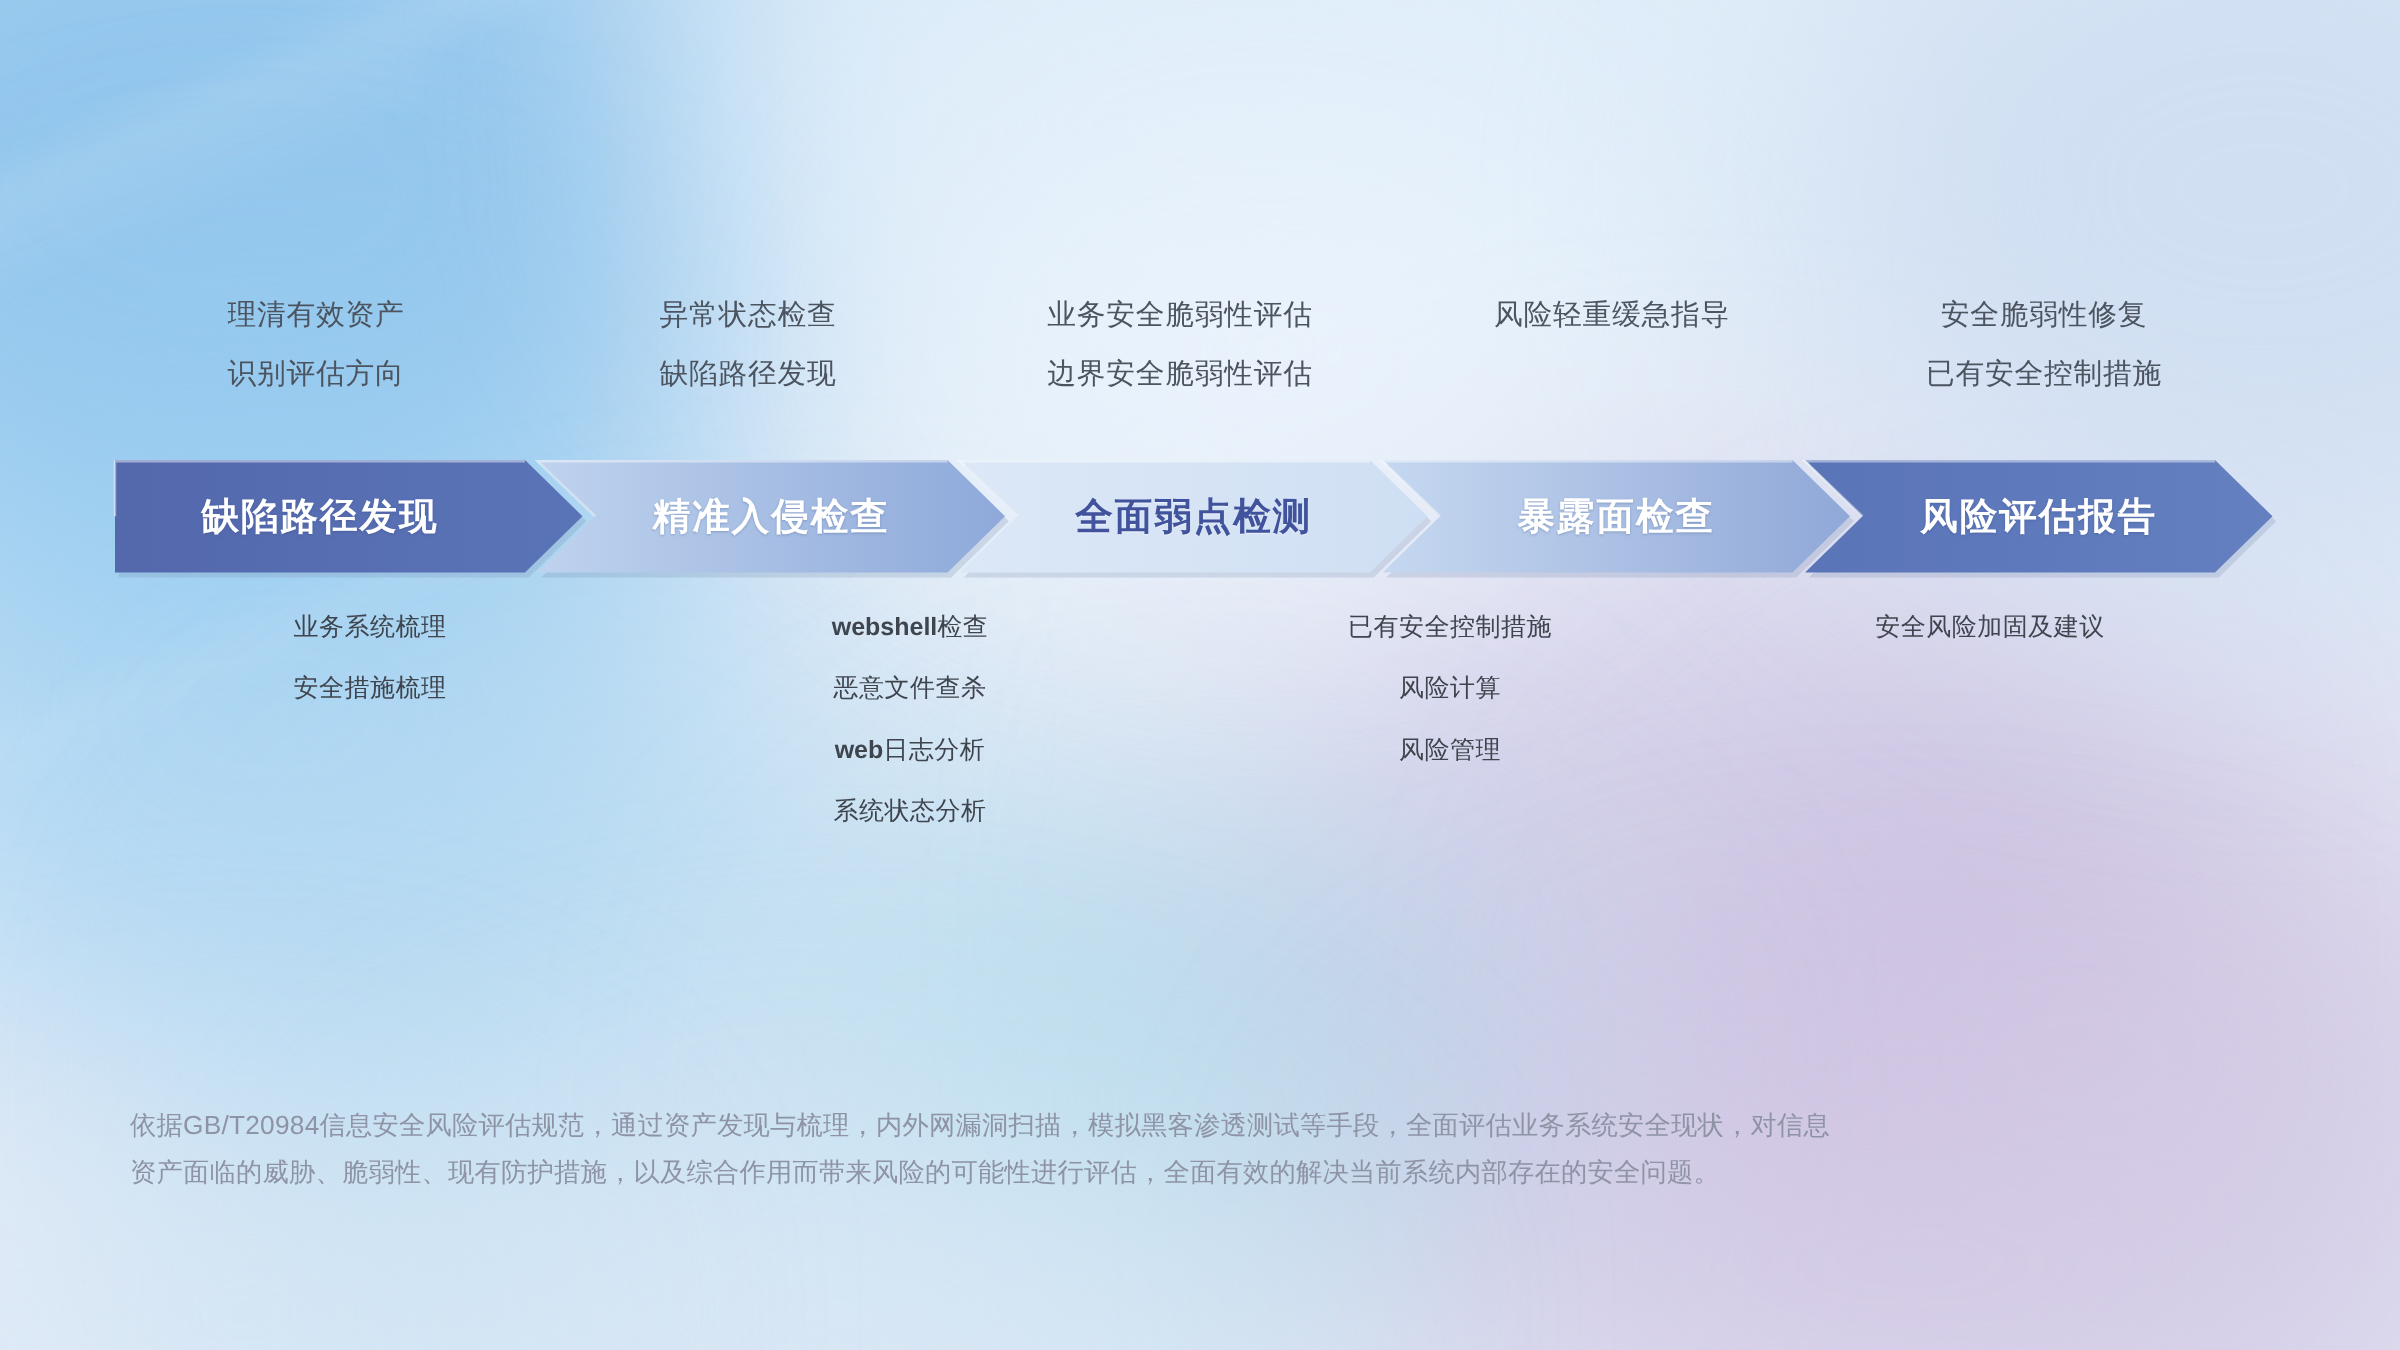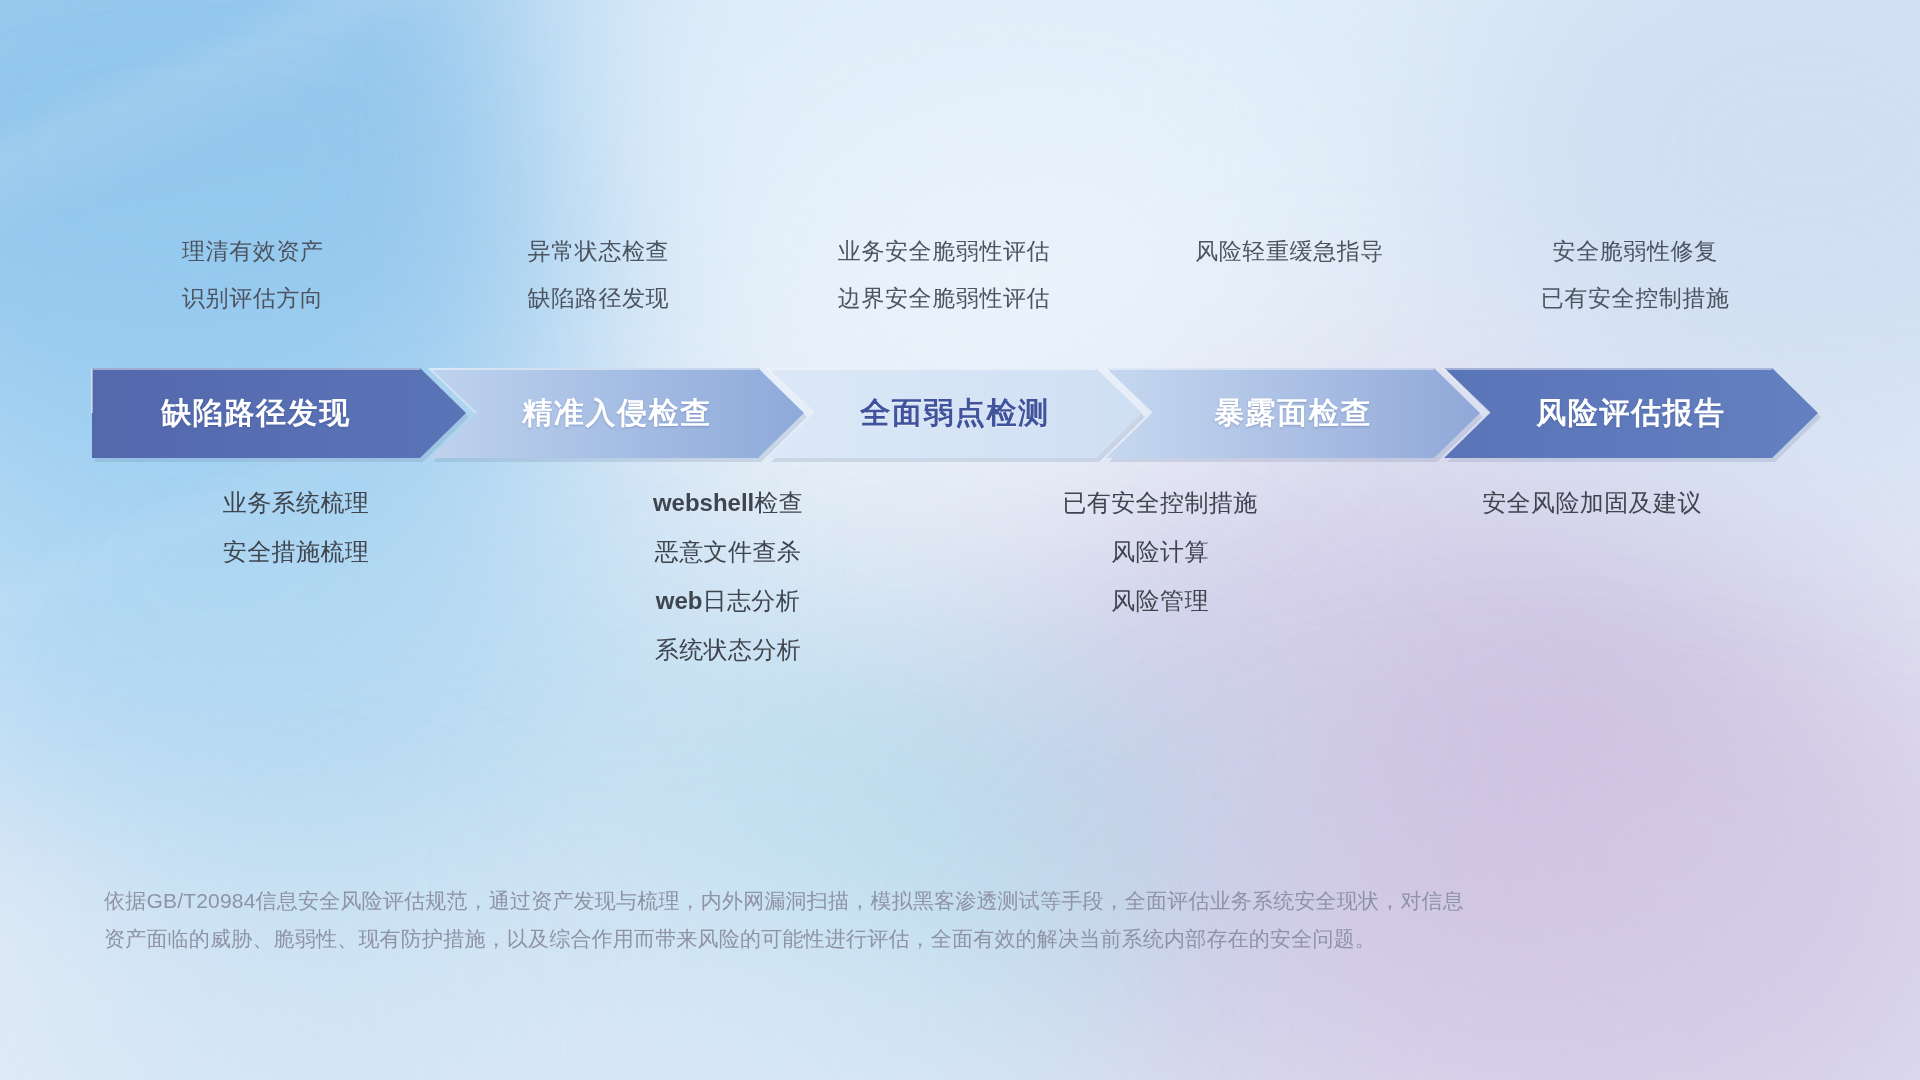--- a/index.html
+++ b/index.html
@@ -118,21 +118,21 @@
     text-shadow: 0 1px 2px rgba(40,60,110,.28);
   }
 
   
   #bottom-notes {
     top: 478px;
     align-items: flex-start;
   }
   #bottom-notes .note-line {
     color: #3f454e;
-    font-size: 24px;
+    font-size: 20px;
     line-height: 49px;
     letter-spacing: .4px;
     white-space: nowrap;
   }
   
   #bottom-notes .lat {
     font-family: Liberation Sans, sans-serif;
     font-weight: bold;
     letter-spacing: 0;
   }

